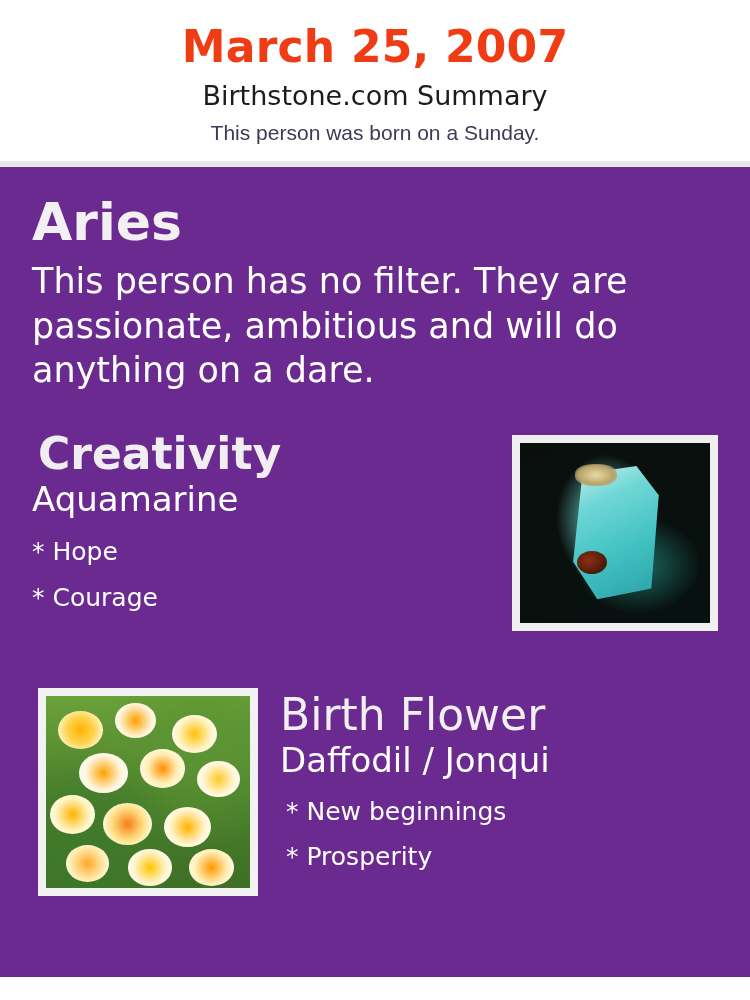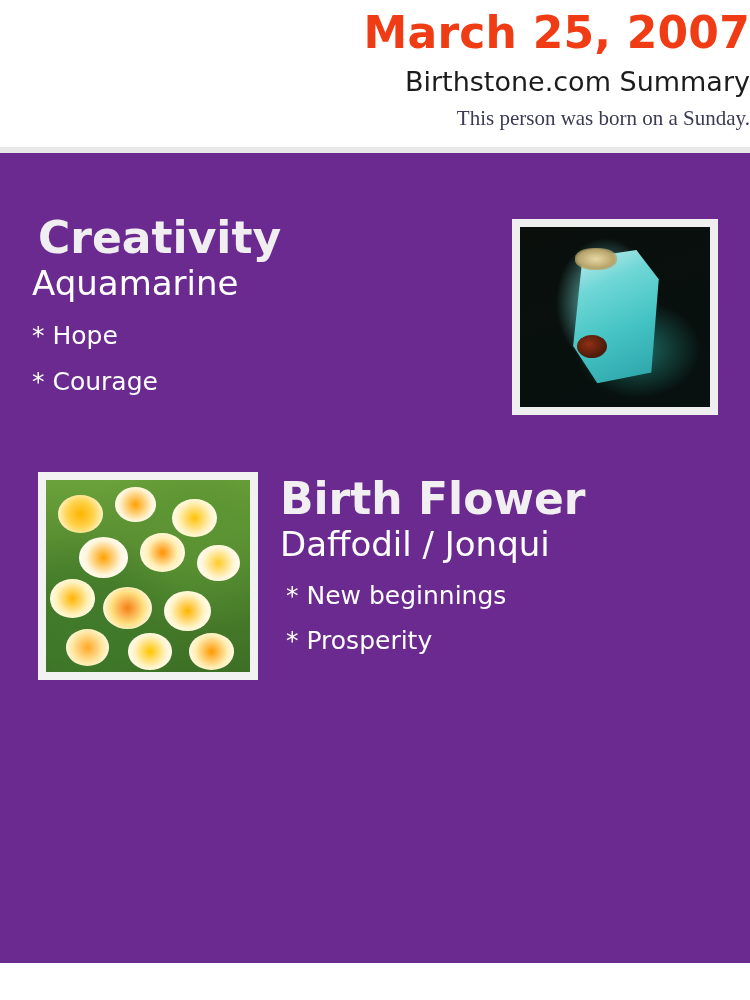--- a/index.html
+++ b/index.html
@@ -17,22 +17,22 @@
     width: 750px;
     height: 1000px;
     position: relative;
     background: #ffffff;
   }
 
   
   .header {
     width: 100%;
     background: #ffffff;
-    padding-top: 8px;
-    text-align: right;
+    padding-top: 22px;
+    text-align: center;
     box-sizing: border-box;
   }
   .header-date {
     color: #f03c14;
     font-size: 44px;
     font-weight: bold;
     line-height: 1.12;
     letter-spacing: 0.2px;
     font-family: "DejaVu Sans", sans-serif;
   }
@@ -42,21 +42,21 @@
     line-height: 1.3;
     margin-top: 7px;
     font-family: "DejaVu Sans", sans-serif;
   }
   .header-sub {
     color: #3b3b55;
     font-size: 21px;
     line-height: 1.3;
     margin-top: 6px;
     margin-bottom: 14px;
-    font-family: Liberation Serif, serif;
+    font-family: Liberation Sans, sans-serif;
   }
   .header-rule {
     height: 6px;
     background: #e8e8e8;
     width: 100%;
   }
 
   
   .panel {
     background: #6b2a8f;
@@ -189,21 +189,21 @@
     position: absolute;
     border-radius: 50%;
   }
   .flower-text {
     margin-left: 248px;
     padding-top: 4px;
   }
   .flower-title {
     color: #f1eff1;
     font-size: 44px;
-    font-weight: bold;
+    font-weight: normal;
     line-height: 1.05;
   }
   .flower-name {
     color: #ffffff;
     font-size: 34px;
     line-height: 1.2;
     margin-top: 2px;
   }
   .flower-bullet {
     color: #ffffff;
@@ -220,20 +220,24 @@
 
   <div class="header">
     <div class="header-date">March 25, 2007</div>
     <div class="header-site">Birthstone.com Summary</div>
     <div class="header-sub">This person was born on a Sunday.</div>
   </div>
   <div class="header-rule"></div>
 
   <div class="panel">
 
+    <div>
+      <div class="zodiac-name">Aries</div>
+      <div class="zodiac-desc">This person has no filter. They are passionate, ambitious and will do anything on a dare.</div>
+    </div>
 
     <div class="stone-section">
       <div class="stone-text">
         <div class="stone-title">Creativity</div>
         <div class="stone-name">Aquamarine</div>
         <div class="bullet">* Hope</div>
         <div class="bullet">* Courage</div>
       </div>
       <div class="stone-img">
         <div class="stone-img-inner">

